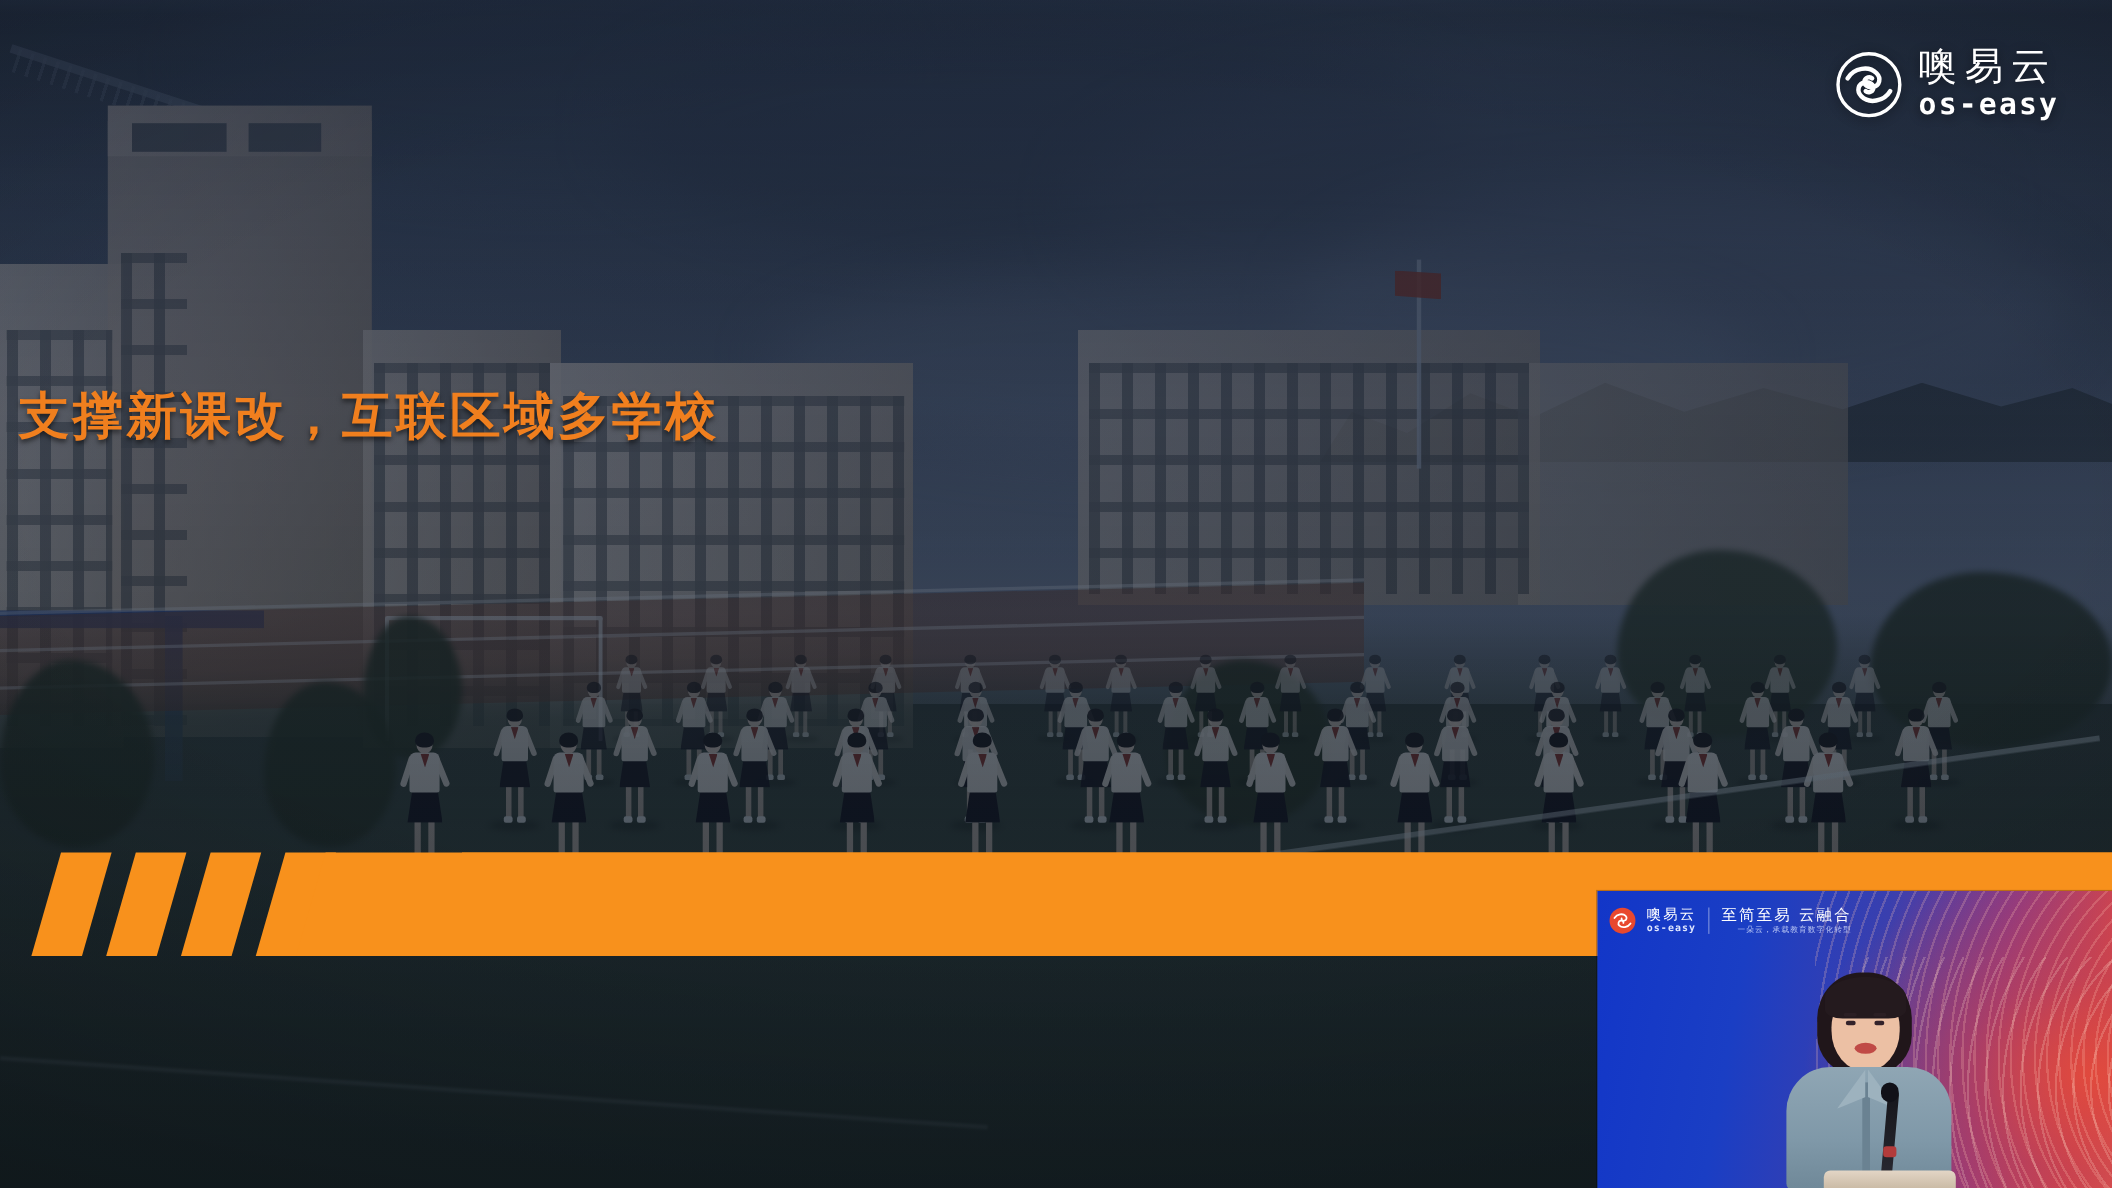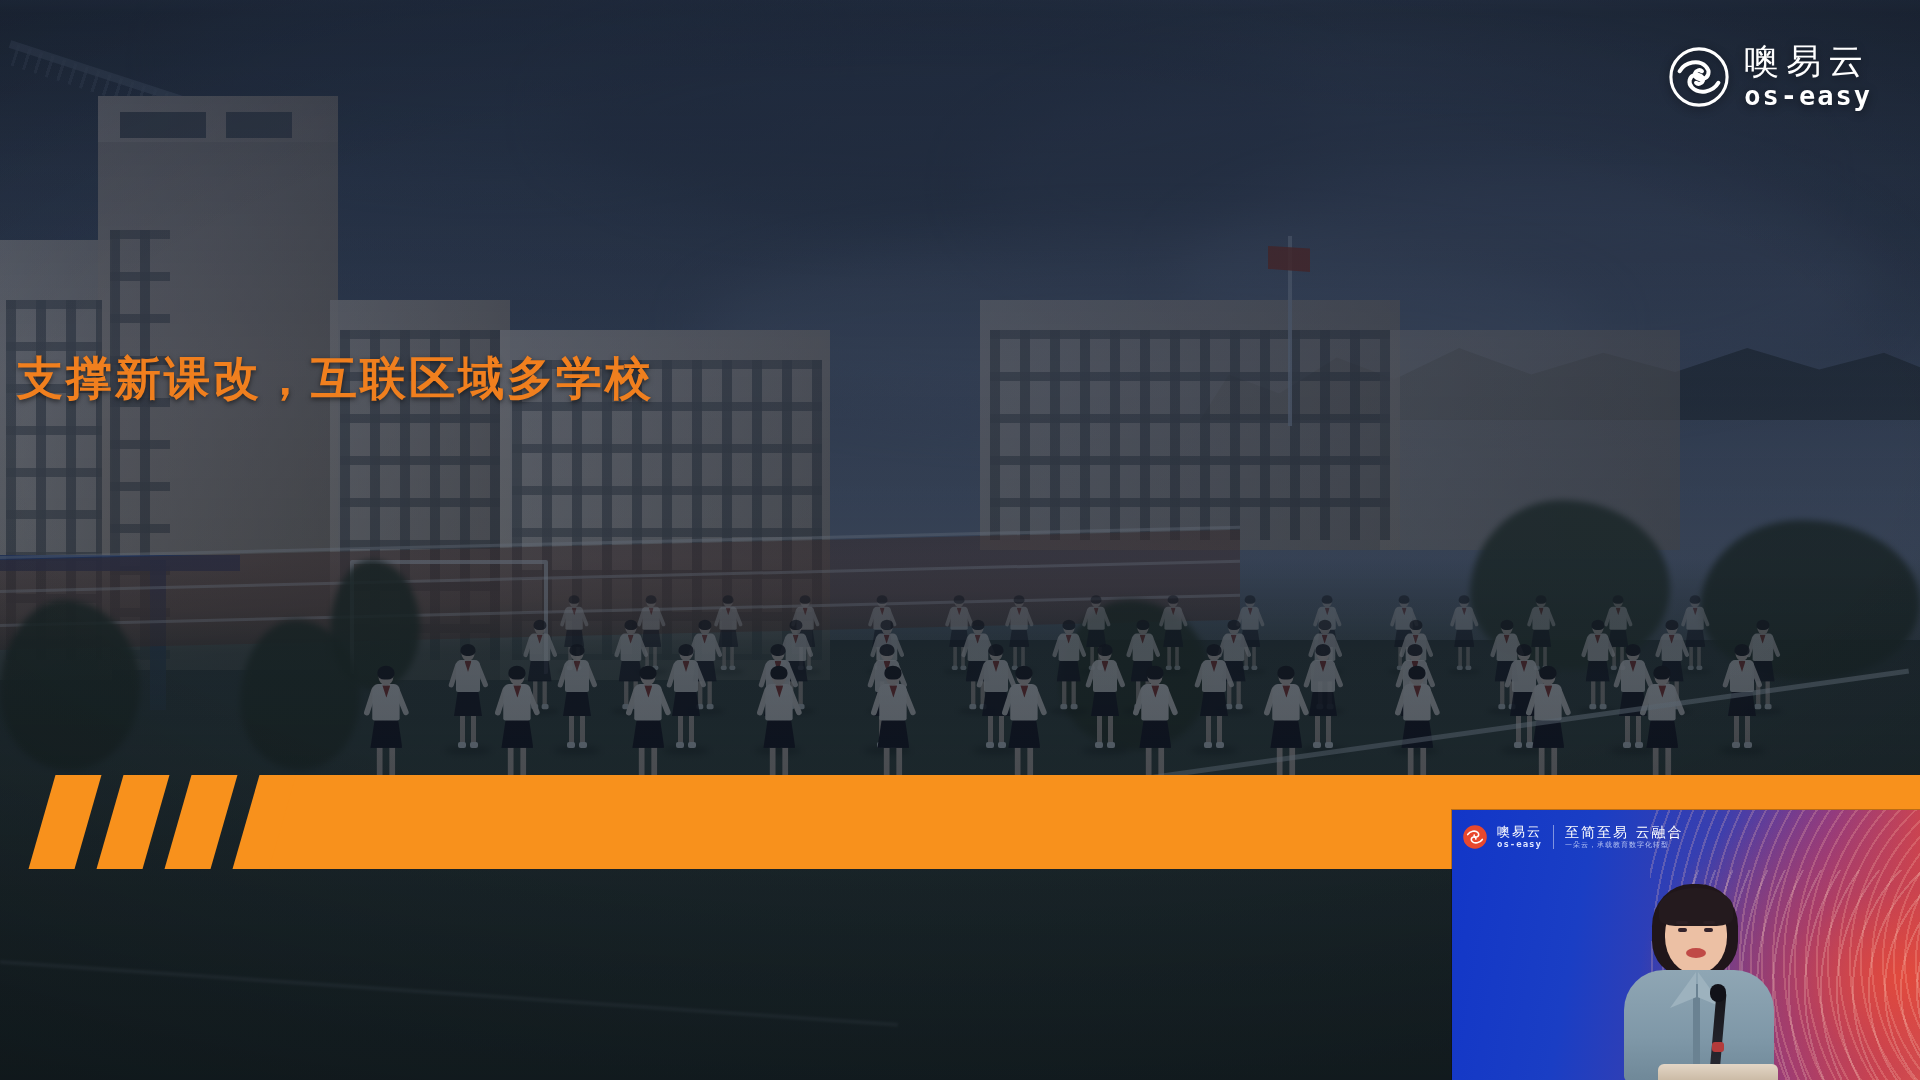--- a/index.html
+++ b/index.html
@@ -252,21 +252,21 @@
   }
   #pip .banner{
     position:absolute;left:10px;top:14px;display:flex;align-items:center;gap:9px;
   }
   #pip .banner .bmark{width:26px;height:26px;flex:0 0 auto;}
   #pip .banner .bwords{display:flex;flex-direction:column;line-height:1;}
   #pip .banner .bcn{color:#fff;font-size:13px;letter-spacing:2px;font-family:"DejaVu Sans",sans-serif;}
   #pip .banner .ben{color:#dfe6ff;font-size:9px;letter-spacing:1px;font-weight:700;
                     font-family:"DejaVu Sans Mono",monospace;margin-top:2px;}
   #pip .banner .divider{width:1px;height:24px;background:rgba(255,255,255,.45);margin:0 2px;}
-  #pip .banner .slogan{display:flex;flex-direction:column;line-height:1;}
+  #pip .banner .slogan{display:flex;flex-direction:column;line-height:1;text-align:right;}
   #pip .banner .slogan .main{color:#fff;font-size:14px;letter-spacing:2px;font-family:"DejaVu Sans",sans-serif;}
   #pip .banner .slogan .sub{color:rgba(215,225,255,.8);font-size:7px;letter-spacing:1px;margin-top:3px;
                             font-family:"DejaVu Sans",sans-serif;white-space:nowrap;}
 
   
   #pip .person{position:absolute;left:166px;bottom:0;width:160px;height:196px;}
   #pip .p-hair-back{position:absolute;left:34px;top:0;width:86px;height:92px;border-radius:46% 46% 38% 38%;background:#20161a;}
   #pip .p-neck{position:absolute;left:66px;top:72px;width:24px;height:24px;background:#d8a88f;}
   #pip .p-face{position:absolute;left:47px;top:16px;width:62px;height:74px;border-radius:46% 46% 50% 50%;background:#ecc0a4;}
   #pip .p-hair-top{position:absolute;left:41px;top:4px;width:74px;height:38px;border-radius:50% 50% 22% 22%;background:#241a1e;}

